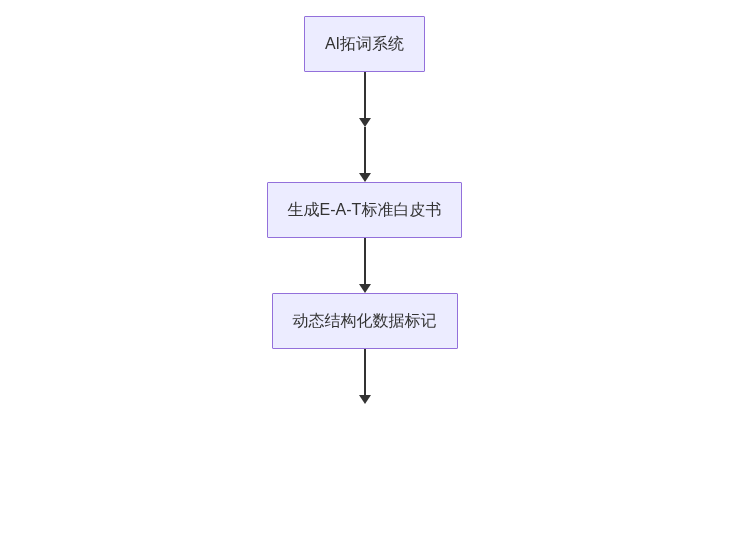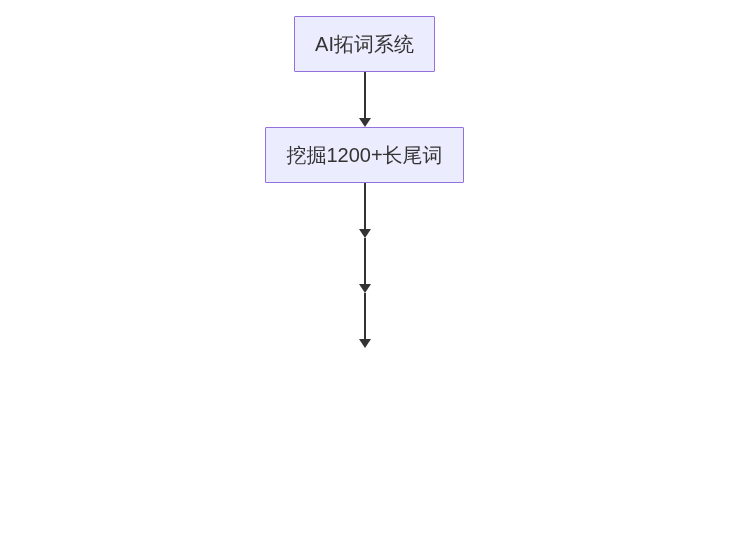--- a/index.html
+++ b/index.html
@@ -17,21 +17,21 @@
     flex-direction: column;
     align-items: center;
     padding-top: 16px;
     font-family: "Liberation Sans", "DejaVu Sans", sans-serif;
     overflow: hidden;
   }
   .node {
     background: var(--node-fill, #ECECFF);
     border: 1px solid var(--node-border, #9370DB);
     color: var(--text-color, #333333);
-    font-size: 20px;
+    font-size: 16px;
     line-height: 20px;
     padding: 17px 20px;
     min-width: 90px;
     text-align: center;
     display: flex;
     align-items: center;
     justify-content: center;
     box-sizing: border-box;
     border-radius: 1px;
     white-space: nowrap;
@@ -62,33 +62,34 @@
 
 <div class="canvas">
 
   <div class="node">AI拓词系统</div>
 
   <div class="arrow">
     <div class="arrow-line"></div>
     <div class="arrow-head"></div>
   </div>
 
-  <div class="node">挖掘1200+长尾词</div>
 
   <div class="arrow">
     <div class="arrow-line"></div>
     <div class="arrow-head"></div>
   </div>
 
+  <div class="node">生成E-A-T标准白皮书</div>
 
   <div class="arrow">
     <div class="arrow-line"></div>
     <div class="arrow-head"></div>
   </div>
 
+  <div class="node">动态结构化数据标记</div>
 
   <div class="arrow">
     <div class="arrow-line"></div>
     <div class="arrow-head"></div>
   </div>
 
 
 </div>
 
 </body></html>

